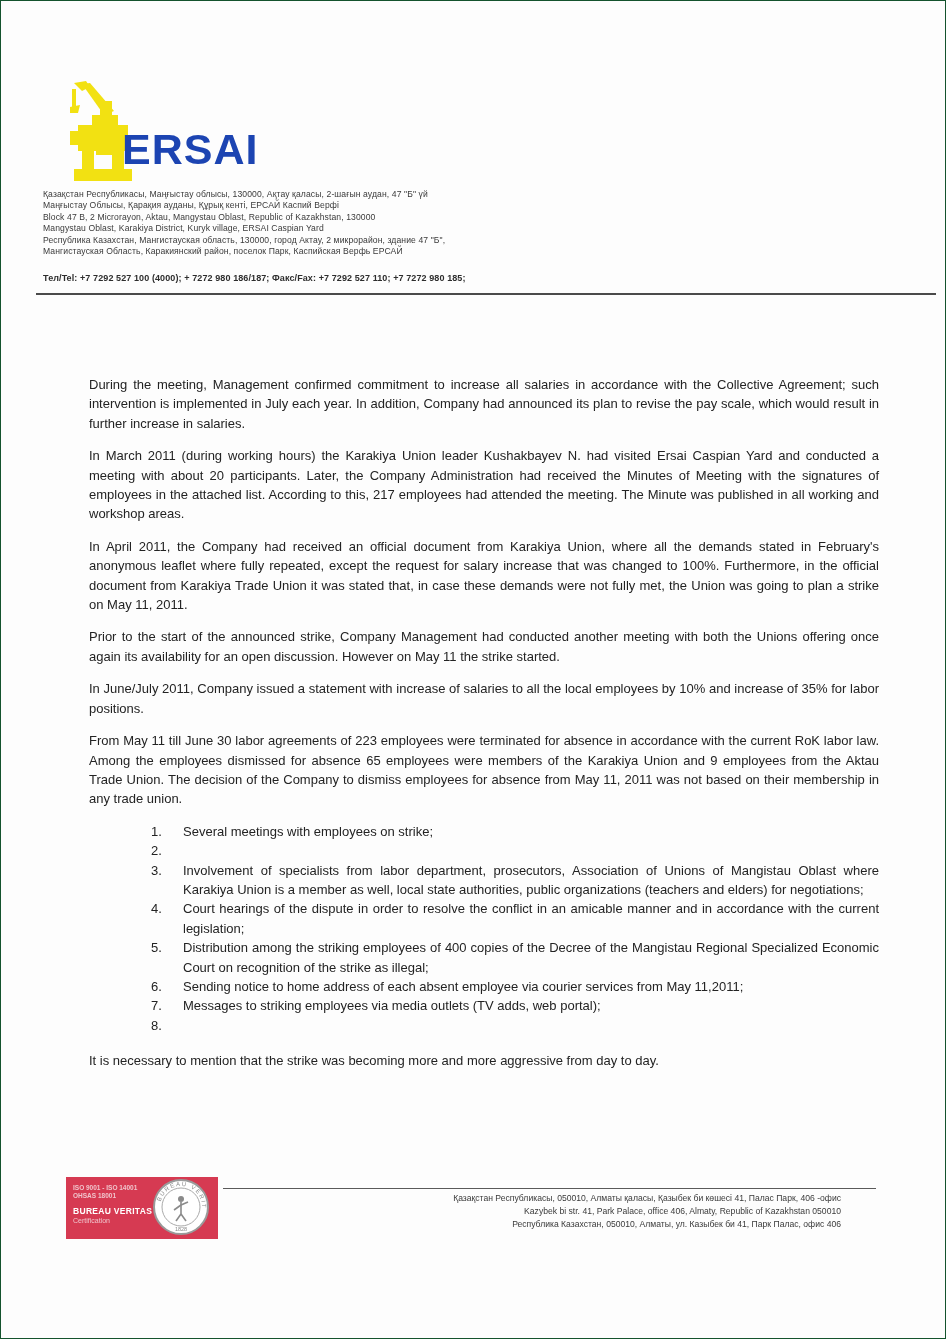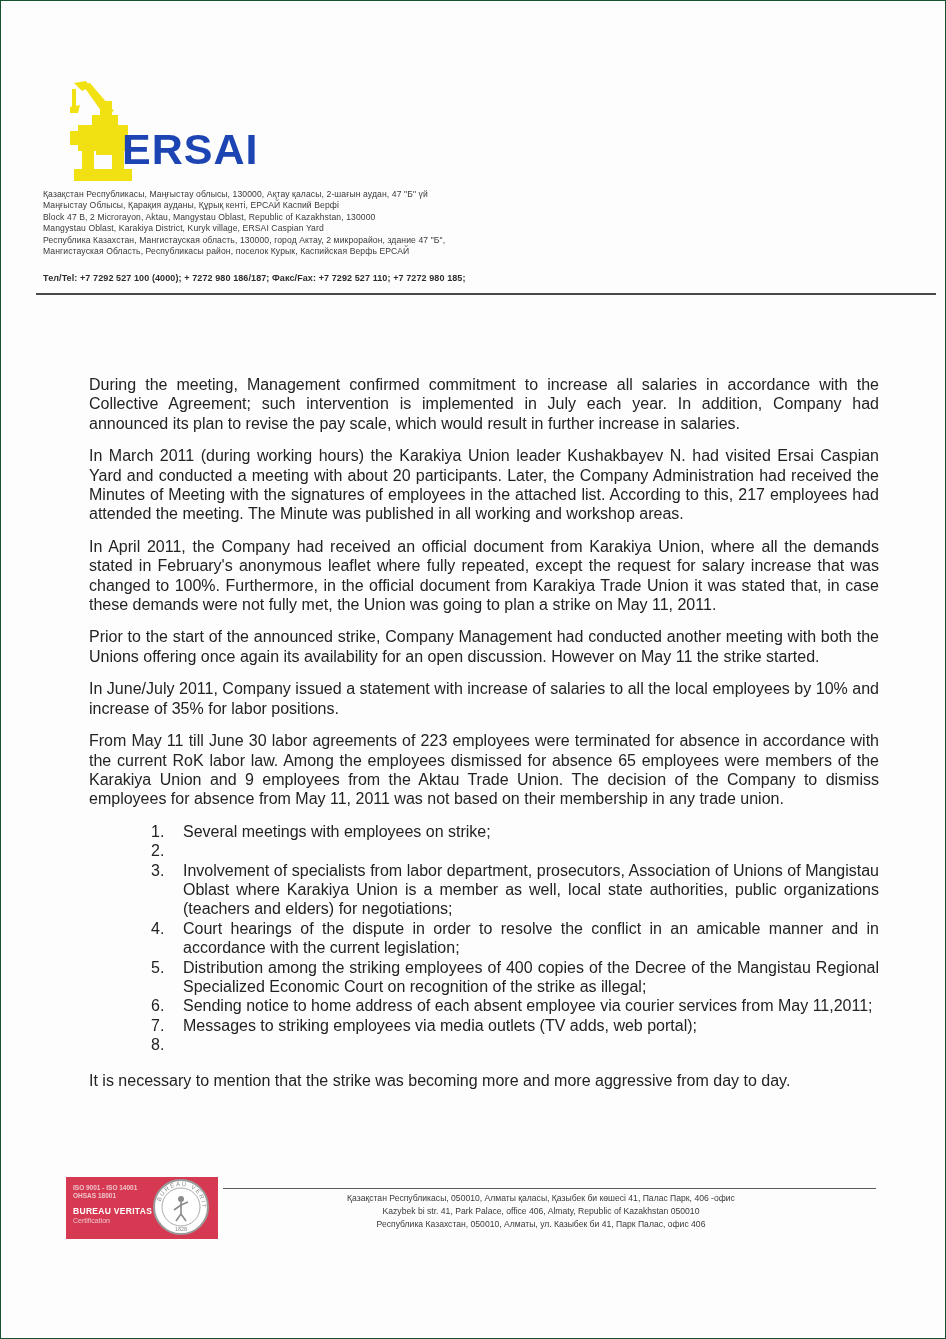--- a/index.html
+++ b/index.html
@@ -29,21 +29,21 @@
     position:absolute;left:42px;top:272px;
     font-size:9px;font-weight:bold;color:#2d2d2d;letter-spacing:0.1px;
   }
   #header-divider{
     position:absolute;left:35px;top:292px;width:900px;height:2px;
     background:#4a4a4a;
   }
   
   #body-text{
     position:absolute;left:88px;top:374px;width:790px;
-    font-size:16px;line-height:19.4px;text-align:justify;color:#232323;
+    font-size:13px;line-height:19.4px;text-align:justify;color:#232323;
   }
   #body-text p{margin:0 0 13px 0;}
   #body-text p.no-gap{margin-bottom:0;}
   .measures{margin:0 0 16px 0;}
   .li-row{display:flex;text-align:justify;}
   .li-num{flex:0 0 24px;margin-left:62px;}
   .li-text{flex:1;margin-left:8px;}
   #closing{margin-top:3px;margin-left:-3px;}
   
   #bv-logo{
@@ -55,21 +55,21 @@
   }
   .bv-small{font-size:6.5px;font-weight:bold;line-height:8px;color:#f0c3cb;}
   .bv-name{font-size:8.5px;font-weight:bold;line-height:10px;margin-top:6px;color:#ffffff;letter-spacing:0.3px;}
   .bv-cert{font-size:7px;line-height:9px;color:#f0c3cb;}
   #bv-seal{position:absolute;left:147px;top:1170px;width:66px;height:72px;}
   #footer-divider{
     position:absolute;left:222px;top:1187px;width:653px;height:1px;background:#5a5a5a;
   }
   #footer-address{
     position:absolute;left:240px;top:1191px;width:600px;
-    text-align:center;font-size:8.6px;line-height:13.2px;color:#3a3a3a;
+    text-align:right;font-size:8.6px;line-height:13.2px;color:#3a3a3a;
   }
 </style>
 </head>
 <body>
 
 <div id="page">
 
   <div id="logo-block">
     <svg id="crane" viewBox="0 0 84 104" xmlns="http://www.w3.org/2000/svg">
       <g fill="#f2e112">
@@ -89,21 +89,21 @@
     </svg>
     <div id="wordmark">ERSAI</div>
   </div>
 
   <div id="address-block">
     <div>Қазақстан Республикасы, Маңғыстау облысы, 130000, Ақтау қаласы, 2-шағын аудан, 47 "Б" үй</div>
     <div>Маңғыстау Облысы, Қарақия ауданы, Құрық кенті, ЕРСАЙ Каспий Верфі</div>
     <div>Block 47 B, 2 Microrayon, Aktau, Mangystau Oblast, Republic of Kazakhstan, 130000</div>
     <div>Mangystau Oblast, Karakiya District, Kuryk village, ERSAI Caspian Yard</div>
     <div>Республика Казахстан, Мангистауская область, 130000, город Актау, 2 микрорайон, здание 47 "Б",</div>
-    <div>Мангистауская Область, Республикасы район, поселок Курык, Каспийская Верфь ЕРСАЙ</div>
+    <div>Мангистауская Область, Каракиянский район, поселок Парк, Каспийская Верфь ЕРСАЙ</div>
   </div>
 
   <div id="phone-line">Тел/Tel: +7 7292 527 100 (4000); + 7272 980 186/187; Факс/Fax: +7 7292 527 110; +7 7272 980 185;</div>
   <div id="header-divider"></div>
 
   <div id="body-text">
     <p>During the meeting, Management confirmed commitment to increase all salaries in accordance with the Collective Agreement; such intervention is implemented in July each year.  In addition, Company had announced its plan to revise the pay scale, which would result in further increase in salaries.</p>
     <p>In March 2011 (during working hours) the Karakiya Union leader Kushakbayev N. had visited Ersai Caspian Yard and conducted a meeting with about 20 participants. Later, the Company Administration had received the Minutes of Meeting with the signatures of employees in the attached list. According to this, 217 employees had attended the meeting. The Minute was published in all working and workshop areas.</p>
     <p>In April 2011, the Company had received an official document from Karakiya Union, where all the demands stated in February's anonymous leaflet where fully repeated, except the request for salary increase that was changed to 100%. Furthermore, in the official document from Karakiya Trade Union it was stated that, in case these demands were not fully met, the Union was going to plan a strike on May 11, 2011.</p>
     <p>Prior to the start of the announced strike, Company Management had conducted another meeting with both the Unions offering once again its availability for an open discussion. However on May 11 the strike started.</p>

